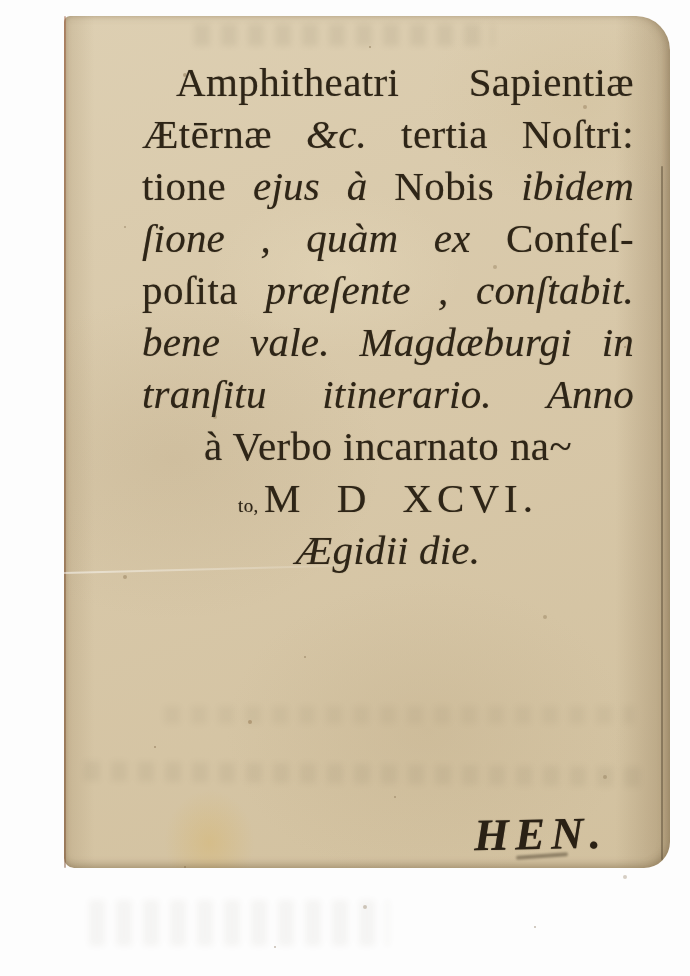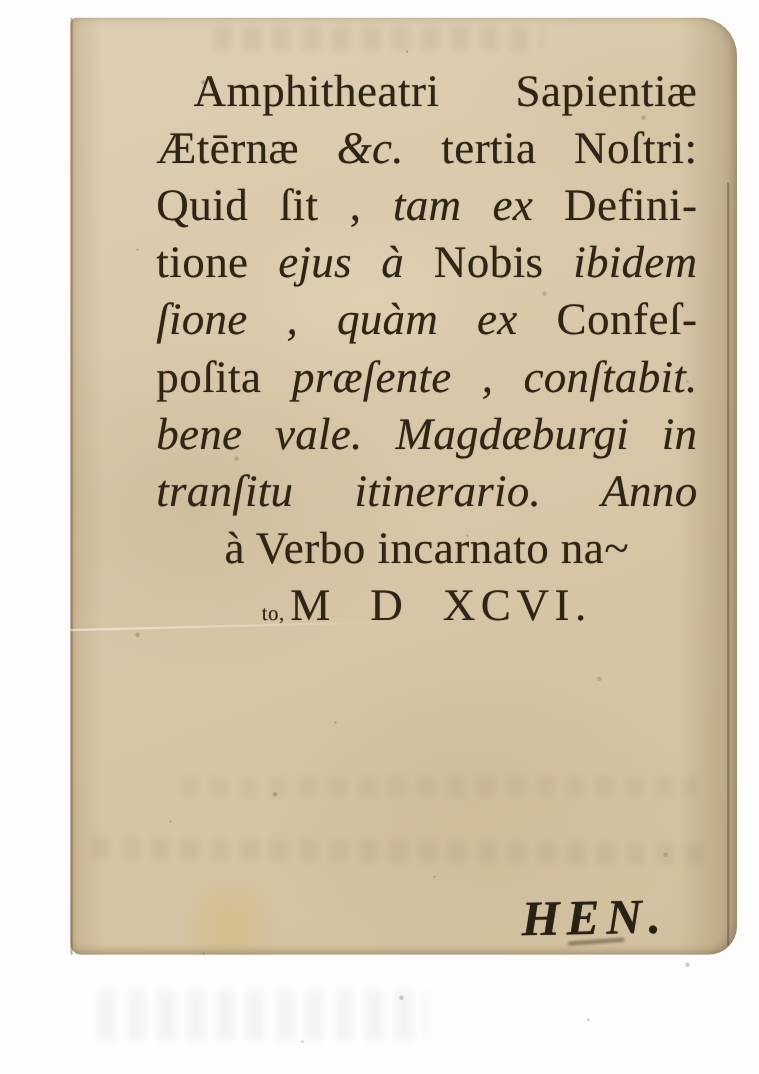--- a/index.html
+++ b/index.html
@@ -114,25 +114,25 @@
   <div class="fibers"></div>
 
   <div class="ghost ghost-top"></div>
   <div class="ghost ghost-mid1"></div>
   <div class="ghost ghost-mid2"></div>
   <div class="ghost ghost-bottom"></div>
 
   <div class="textblock">
       <div class="line justify indent"><span class="seg r">Amphitheatri Sapientiæ</span></div>
       <div class="line justify"><span class="seg r">Ætērnæ </span><span class="seg i">&amp;c.</span><span class="seg r"> tertia Noſtri:</span></div>
-      <div class="line justify"><span class="seg r">Quid ſit , </span><span class="seg i">tam ex </span><span class="seg r">Defini-</span></div>
       <div class="line justify"><span class="seg r">tione </span><span class="seg i">ejus à </span><span class="seg r">Nobis </span><span class="seg i">ibidem</span></div>
       <div class="line justify"><span class="seg i">ſione , quàm ex </span><span class="seg r">Confeſ-</span></div>
       <div class="line justify"><span class="seg r">poſita </span><span class="seg i">præſente , conſtabit.</span></div>
       <div class="line justify"><span class="seg i">bene vale. Magdæburgi in</span></div>
       <div class="line justify"><span class="seg i">tranſitu itinerario. Anno</span></div>
       <div class="line center"><span class="seg r">à Verbo incarnato na~</span></div>
       <div class="line center"><span class="seg r sm">to, </span><span class="seg r sp">M D XCVI.</span></div>
+      <div class="line center"><span class="seg i">Ægidii die.</span></div>
     </div>
 
   <div class="catchword">HEN.</div>
   <div class="smudge"></div>
 </div>
 
 </body></html>

